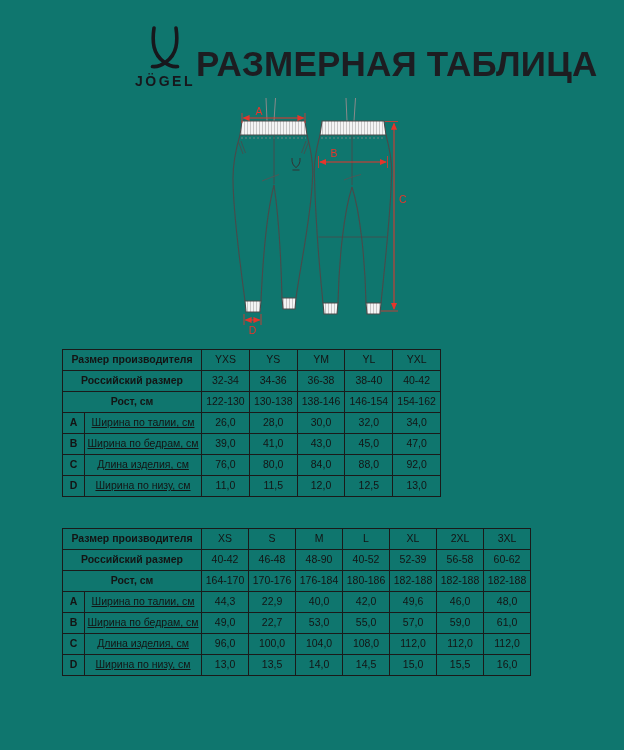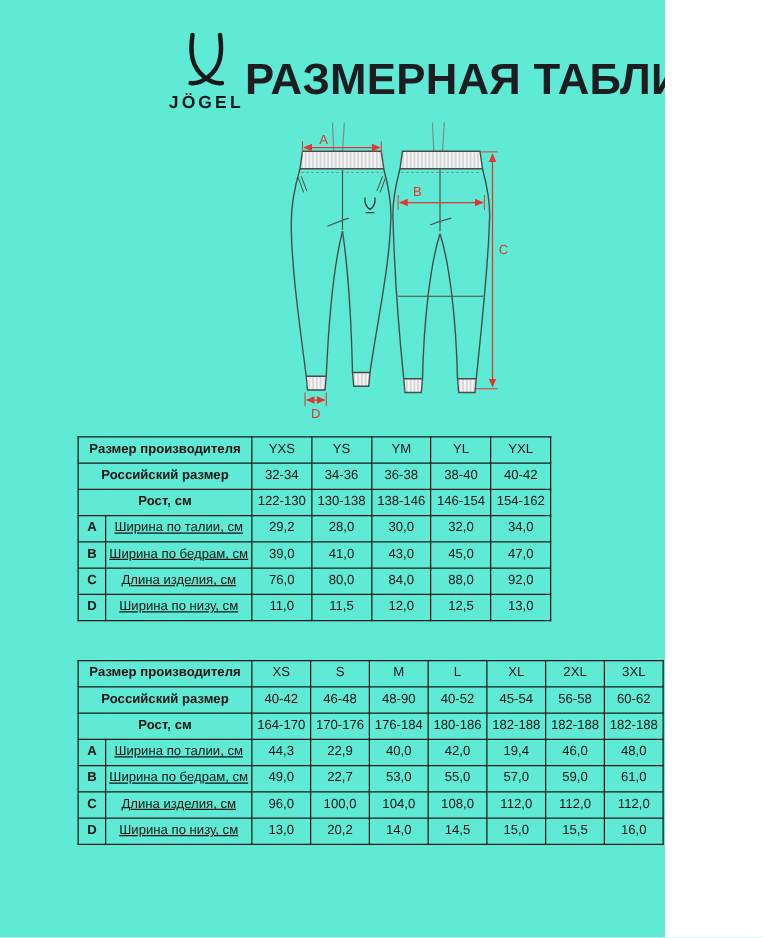--- a/index.html
+++ b/index.html
@@ -1,16 +1,16 @@
 <!DOCTYPE html>
 <html><head>
 <meta charset="utf-8">
 <style>
   html,body{margin:0;padding:0;background:#fff;}
-  .page{position:relative;width:532px;height:750px;background:#5eead4;overflow:hidden;
+  .page{position:relative;width:624px;height:750px;background:#0f766e;overflow:hidden;
         font-family:"Liberation Sans",sans-serif;color:#1b1b1b;}
   
   .logo{position:absolute;left:118px;top:26px;width:94px;text-align:center;}
   .logo svg{display:block;margin:0 auto;}
   .brand{font-weight:bold;font-size:14px;letter-spacing:2.5px;margin-top:3px;color:#17171c;}
   .title{position:absolute;left:196px;top:44px;font-size:35px;font-weight:bold;
          letter-spacing:.2px;color:#1d1d21;white-space:nowrap;}
   
   .diagram{position:absolute;left:195px;top:90px;width:245px;height:255px;}
   .diagram svg{display:block;width:245px;height:255px;}
@@ -145,21 +145,21 @@
         <td colspan="2" class="b">Рост, см</td>
         <td>122-130</td>
         <td>130-138</td>
         <td>138-146</td>
         <td>146-154</td>
         <td>154-162</td>
       </tr>
       <tr>
         <td class="b">A</td>
         <td class="lab">Ширина по талии, см</td>
-        <td>29,2</td>
+        <td>26,0</td>
         <td>28,0</td>
         <td>30,0</td>
         <td>32,0</td>
         <td>34,0</td>
       </tr>
       <tr>
         <td class="b">B</td>
         <td class="lab">Ширина по бедрам, см</td>
         <td>39,0</td>
         <td>41,0</td>
@@ -210,42 +210,42 @@
         <td>XL</td>
         <td>2XL</td>
         <td>3XL</td>
       </tr>
       <tr>
         <td colspan="2" class="b">Российский размер</td>
         <td>40-42</td>
         <td>46-48</td>
         <td>48-90</td>
         <td>40-52</td>
-        <td>45-54</td>
+        <td>52-39</td>
         <td>56-58</td>
         <td>60-62</td>
       </tr>
       <tr>
         <td colspan="2" class="b">Рост, см</td>
         <td>164-170</td>
         <td>170-176</td>
         <td>176-184</td>
         <td>180-186</td>
         <td>182-188</td>
         <td>182-188</td>
         <td>182-188</td>
       </tr>
       <tr>
         <td class="b">A</td>
         <td class="lab">Ширина по талии, см</td>
         <td>44,3</td>
         <td>22,9</td>
         <td>40,0</td>
         <td>42,0</td>
-        <td>19,4</td>
+        <td>49,6</td>
         <td>46,0</td>
         <td>48,0</td>
       </tr>
       <tr>
         <td class="b">B</td>
         <td class="lab">Ширина по бедрам, см</td>
         <td>49,0</td>
         <td>22,7</td>
         <td>53,0</td>
         <td>55,0</td>
@@ -261,21 +261,21 @@
         <td>104,0</td>
         <td>108,0</td>
         <td>112,0</td>
         <td>112,0</td>
         <td>112,0</td>
       </tr>
       <tr>
         <td class="b">D</td>
         <td class="lab">Ширина по низу, см</td>
         <td>13,0</td>
-        <td>20,2</td>
+        <td>13,5</td>
         <td>14,0</td>
         <td>14,5</td>
         <td>15,0</td>
         <td>15,5</td>
         <td>16,0</td>
       </tr>
     </tbody>
   </table>
 
 </div>

